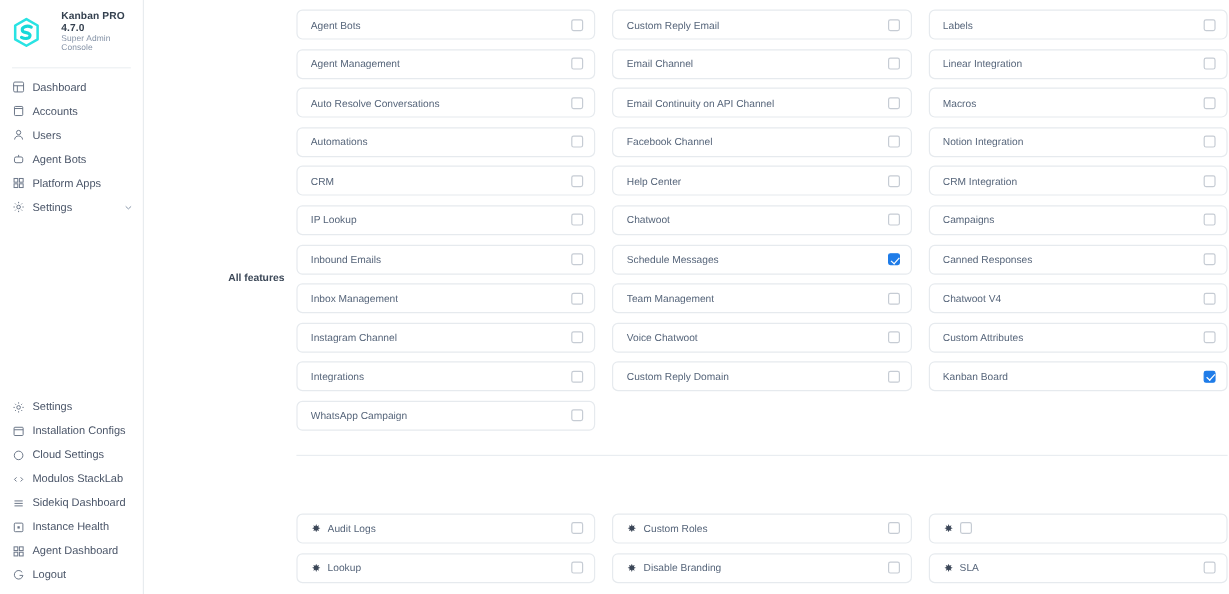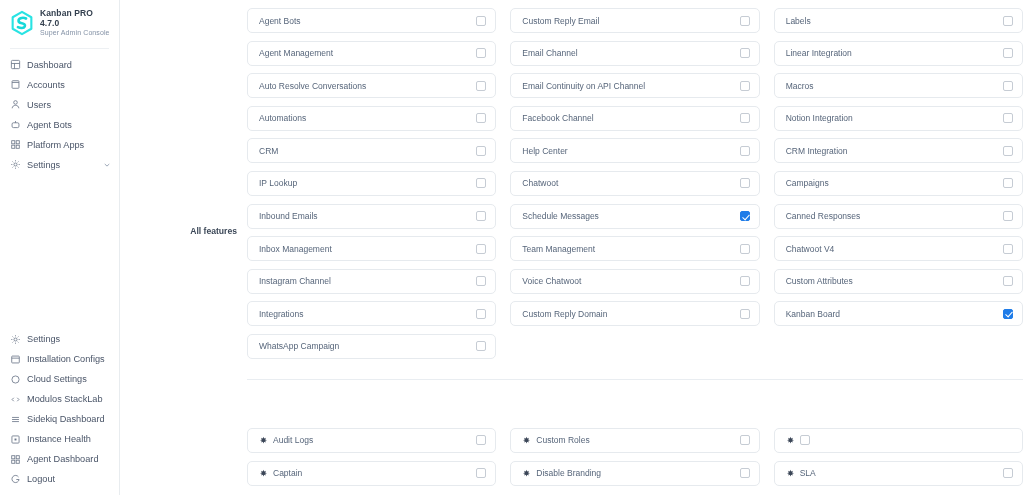--- a/index.html
+++ b/index.html
@@ -13,21 +13,21 @@
   .app { display: flex; width: 1024px; height: 495px; }
 
   
   .sidebar {
     width: 120px; height: 495px;
     background: #ffffff;
     border-right: 1px solid #e8ecef;
     display: flex; flex-direction: column;
     position: relative; flex: 0 0 120px;
   }
-  .brand { display: flex; align-items: center; gap: 5px; padding: 9px 8px 9px 9px; }
+  .brand { display: flex; align-items: center; gap: 16px; padding: 9px 8px 9px 9px; }
   .brand-logo { width: 26px; height: 26px; flex: 0 0 26px; }
   .brand-text { display: flex; flex-direction: column; line-height: 1.15; }
   .brand-title { font-size: 8.5px; font-weight: 700; color: #34404f; letter-spacing: .1px; }
   .brand-sub { font-size: 7px; color: #8492a6; letter-spacing: .1px; }
   .brand-divider { height: 1px; background: #edf0f3; margin: 2px 10px 6px 10px; }
 
   .nav { display: flex; flex-direction: column; padding: 0 0 0 0; }
   .nav-item {
     display: flex; align-items: center; gap: 6px;
     padding: 4.5px 8px 4.5px 10px;
@@ -445,21 +445,21 @@
               </svg>
             </span>
             <span class="cb"></span>
           </div>
           <div class="feature">
             <span class="star-ico">
               <svg viewBox="0 0 16 16" fill="currentColor">
                 <path d="M8 1.3l1.25 3.1 3.05-1.3-1.3 3.05 3.1 1.25-3.1 1.25 1.3 3.05-3.05-1.3L8 13.5l-1.25-3.1-3.05 1.3 1.3-3.05L1.9 7.4l3.1-1.25-1.3-3.05 3.05 1.3z"></path>
               </svg>
             </span>
-            <span class="feature-name">Captain</span>
+            <span class="feature-name">Lookup</span>
             <span class="cb"></span>
           </div>
           <div class="feature">
             <span class="star-ico">
               <svg viewBox="0 0 16 16" fill="currentColor">
                 <path d="M8 1.3l1.25 3.1 3.05-1.3-1.3 3.05 3.1 1.25-3.1 1.25 1.3 3.05-3.05-1.3L8 13.5l-1.25-3.1-3.05 1.3 1.3-3.05L1.9 7.4l3.1-1.25-1.3-3.05 3.05 1.3z"></path>
               </svg>
             </span>
             <span class="feature-name">Disable Branding</span>
             <span class="cb"></span>

